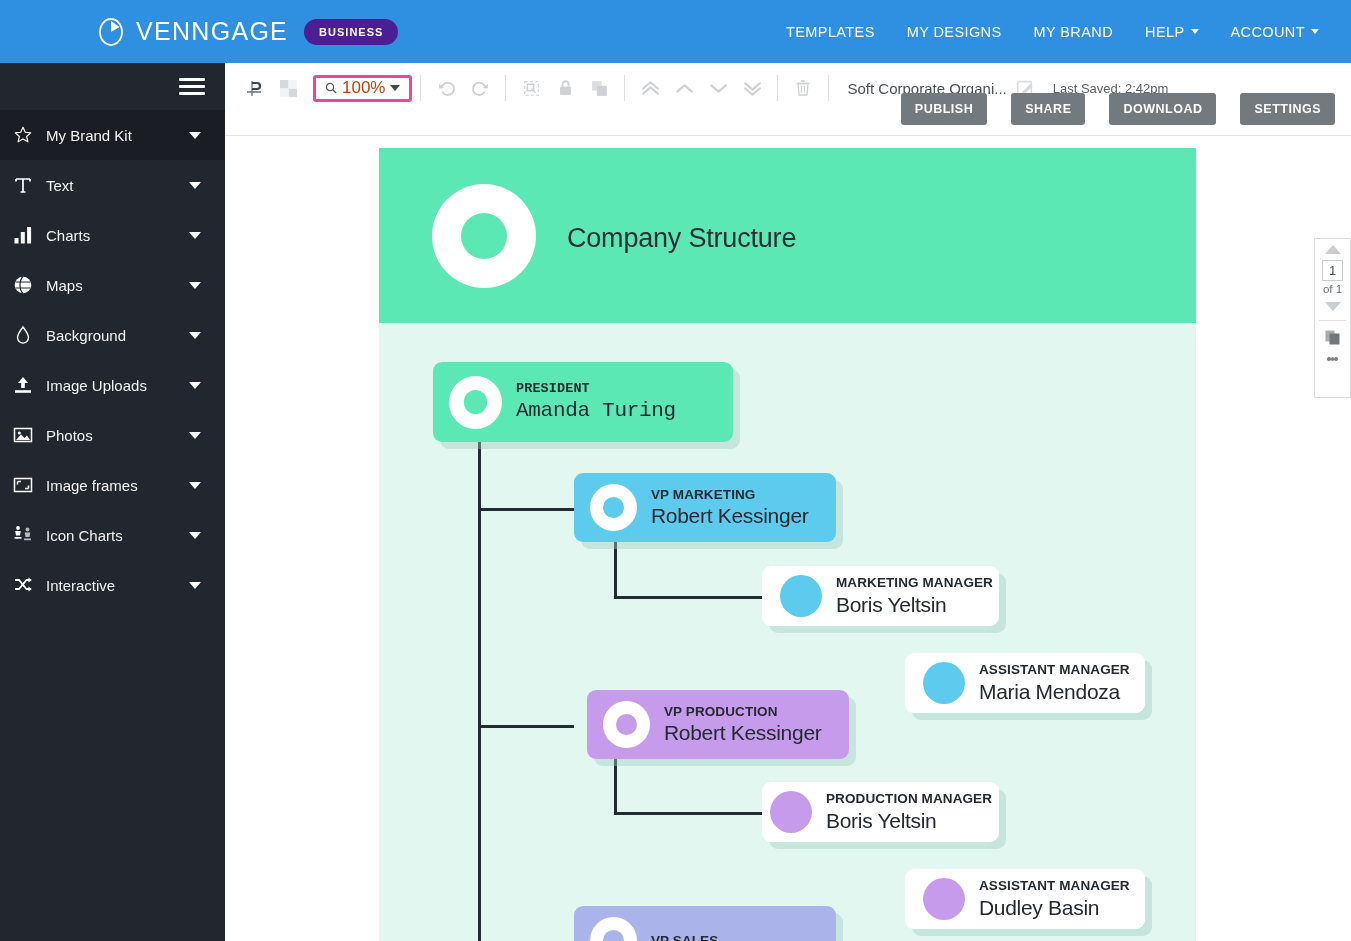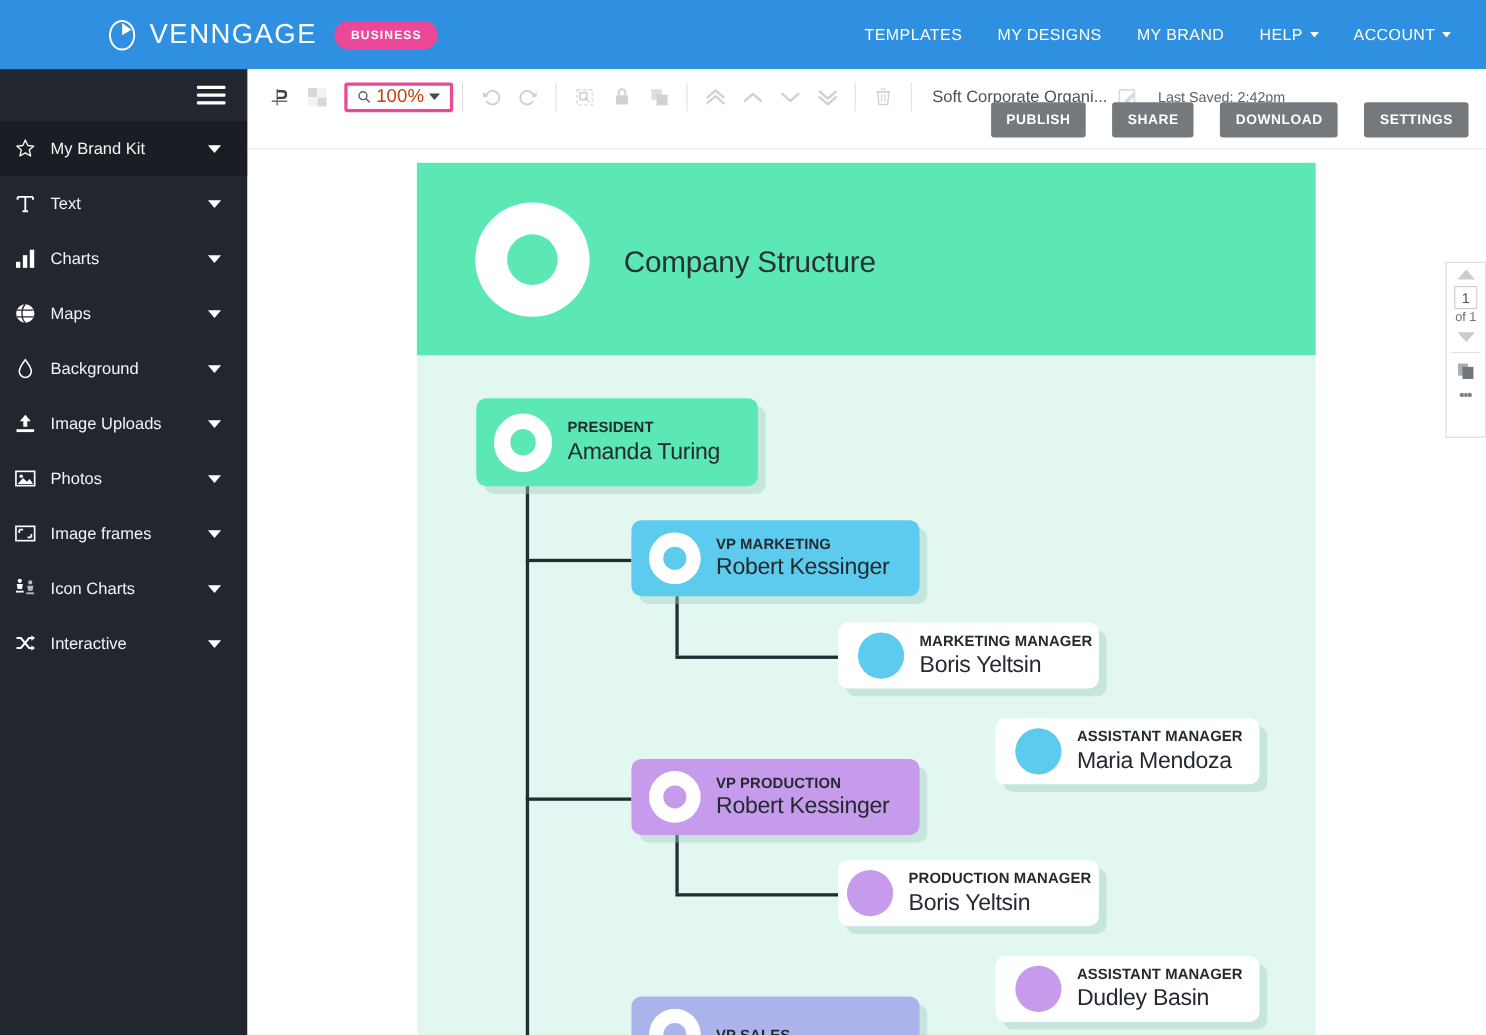--- a/index.html
+++ b/index.html
@@ -17,21 +17,21 @@
     background: #2f8fe0;
     display: flex; align-items: center;
   }
   #brand { display: flex; align-items: center; margin-left: 96px; }
   #brand-logo { width: 30px; height: 30px; flex: 0 0 30px; }
   #brand-name {
     color: #ffffff; font-size: 25px; letter-spacing: 1.3px;
     margin-left: 10px; font-weight: 400;
   }
   #brand-badge {
-    margin-left: 16px; background: #ec4899; color: #ffffff;
+    margin-left: 16px; background: #4c1d95; color: #ffffff;
     font-size: 11px; font-weight: bold; letter-spacing: 1px;
     padding: 7px 15px; border-radius: 14px;
   }
   #topnav { margin-left: auto; margin-right: 16px; display: flex; align-items: flex-end; }
   .topnav-item {
     color: #ffffff; font-size: 14.5px; letter-spacing: .4px;
     padding: 0 16px; cursor: pointer; white-space: nowrap;
     display: flex; align-items: center; gap: 6px;
   }
   .caret-d {
@@ -479,21 +479,21 @@
     </div>
     <div id="org-layer">
         <div class="conn" style="left: 99px; top: 294px; width: 3px; height: 498.5px;"></div>
         <div class="conn" style="left: 99px; top: 359.5px; width: 96px; height: 3px;"></div>
         <div class="conn" style="left: 99px; top: 576.5px; width: 96px; height: 3px;"></div>
         <div class="conn" style="left: 99px; top: 792.5px; width: 96px; height: 3px;"></div>
         <div class="conn" style="left: 235px; top: 394px; width: 3px; height: 54px;"></div>
         <div class="conn" style="left: 235px; top: 448px; width: 148px; height: 3px;"></div>
         <div class="conn" style="left: 235px; top: 611px; width: 3px; height: 53px;"></div>
         <div class="conn" style="left: 235px; top: 664px; width: 148px; height: 3px;"></div>
-        <div class="card" style="left: 54px; top: 214px; width: 256px; height: 80px; background: rgb(92, 232, 181); padding-left: 16px;">
+        <div class="card" style="left: 54px; top: 214px; width: 300px; height: 80px; background: rgb(92, 232, 181); padding-left: 16px; font-family: Liberation Mono, monospace;">
           <div class="card-ico" style="width: 53px; height: 53px; background: rgb(255, 255, 255);">
             <div class="ring-in" style="width: 23.85px; height: 23.85px; background: rgb(92, 232, 181);"></div>
           </div>
           <div class="card-txt">
             <div class="card-role">PRESIDENT</div>
             <div class="card-name">Amanda Turing</div>
           </div>
         </div>
         <div class="card" style="left: 195px; top: 325px; width: 262px; height: 69px; background: rgb(92, 203, 237); padding-left: 16px;">
           <div class="card-ico" style="width: 47px; height: 47px; background: rgb(255, 255, 255);">
@@ -511,21 +511,21 @@
             <div class="card-name">Boris Yeltsin</div>
           </div>
         </div>
         <div class="card" style="left: 526px; top: 505px; width: 240px; height: 60px; background: rgb(255, 255, 255); padding-left: 18px;">
           <div class="card-ico" style="width: 42px; height: 42px; background: rgb(92, 203, 237);"></div>
           <div class="card-txt">
             <div class="card-role">ASSISTANT MANAGER</div>
             <div class="card-name">Maria Mendoza</div>
           </div>
         </div>
-        <div class="card" style="left: 195px; top: 542px; width: 262px; height: 69px; background: rgb(199, 155, 236); padding-left: 16px;">
+        <div class="card" style="left: 208px; top: 542px; width: 262px; height: 69px; background: rgb(199, 155, 236); padding-left: 16px;">
           <div class="card-ico" style="width: 47px; height: 47px; background: rgb(255, 255, 255);">
             <div class="ring-in" style="width: 21.15px; height: 21.15px; background: rgb(199, 155, 236);"></div>
           </div>
           <div class="card-txt">
             <div class="card-role">VP PRODUCTION</div>
             <div class="card-name">Robert Kessinger</div>
           </div>
         </div>
         <div class="card" style="left: 383px; top: 634px; width: 237px; height: 60px; background: rgb(255, 255, 255); padding-left: 8px;">
           <div class="card-ico" style="width: 42px; height: 42px; background: rgb(199, 155, 236);"></div>

